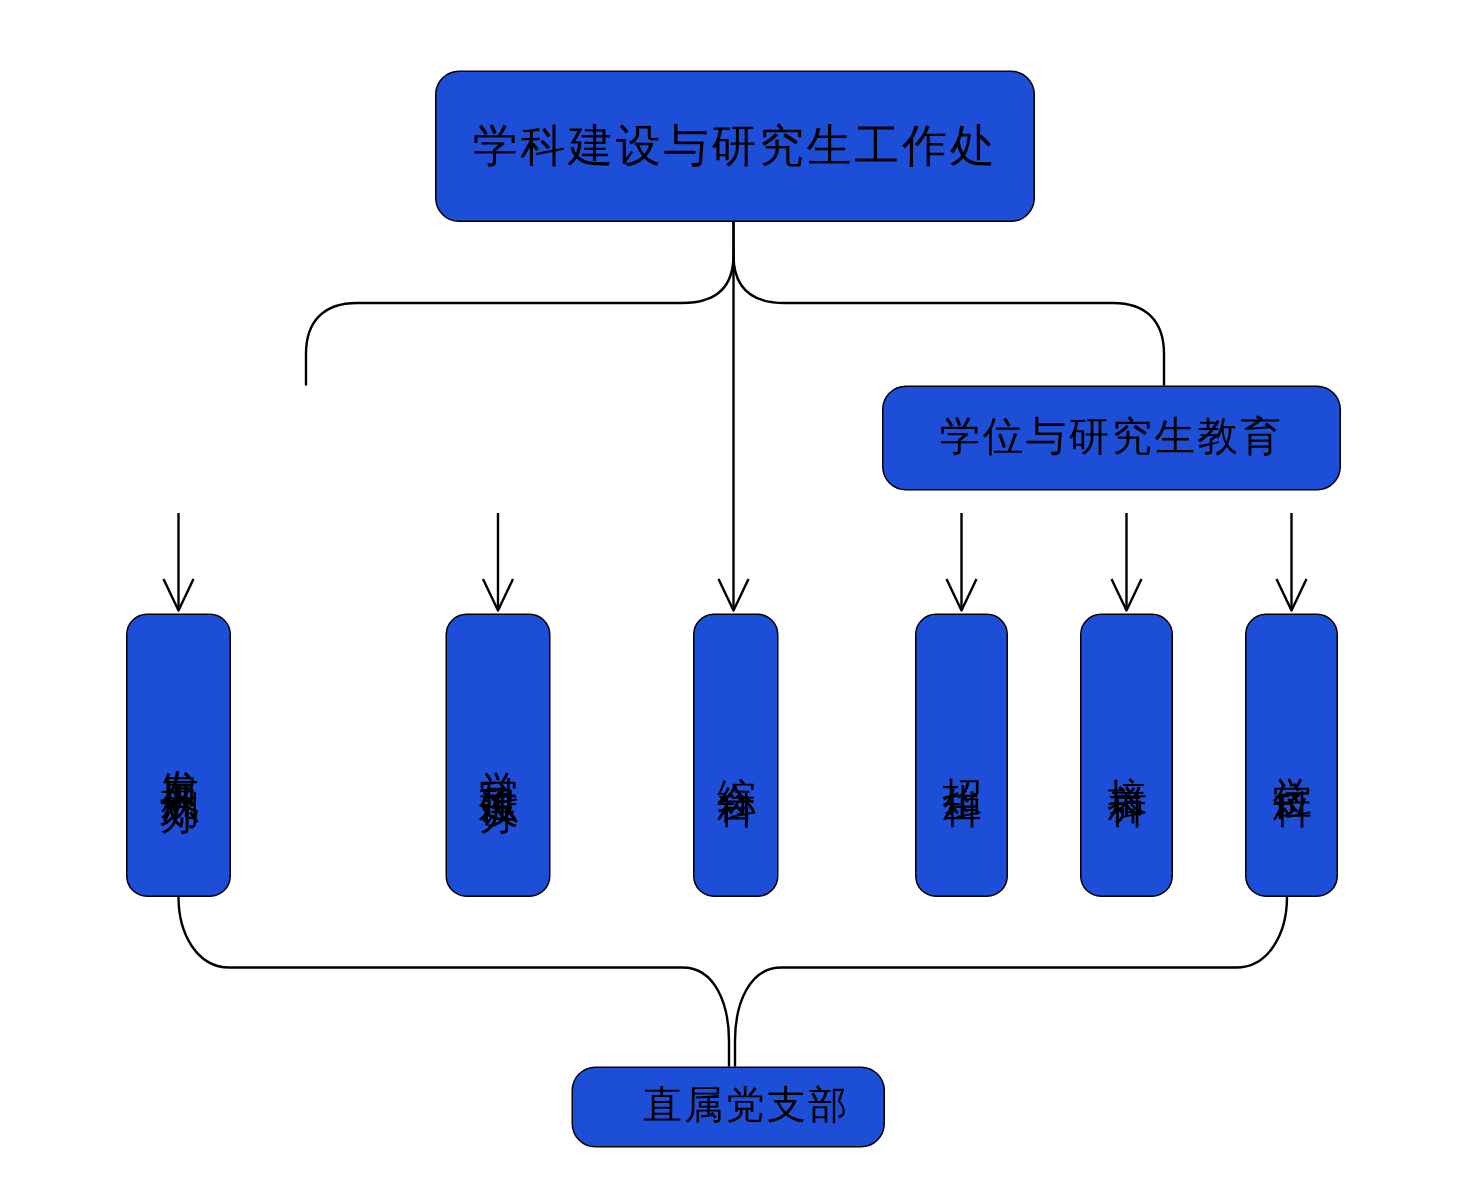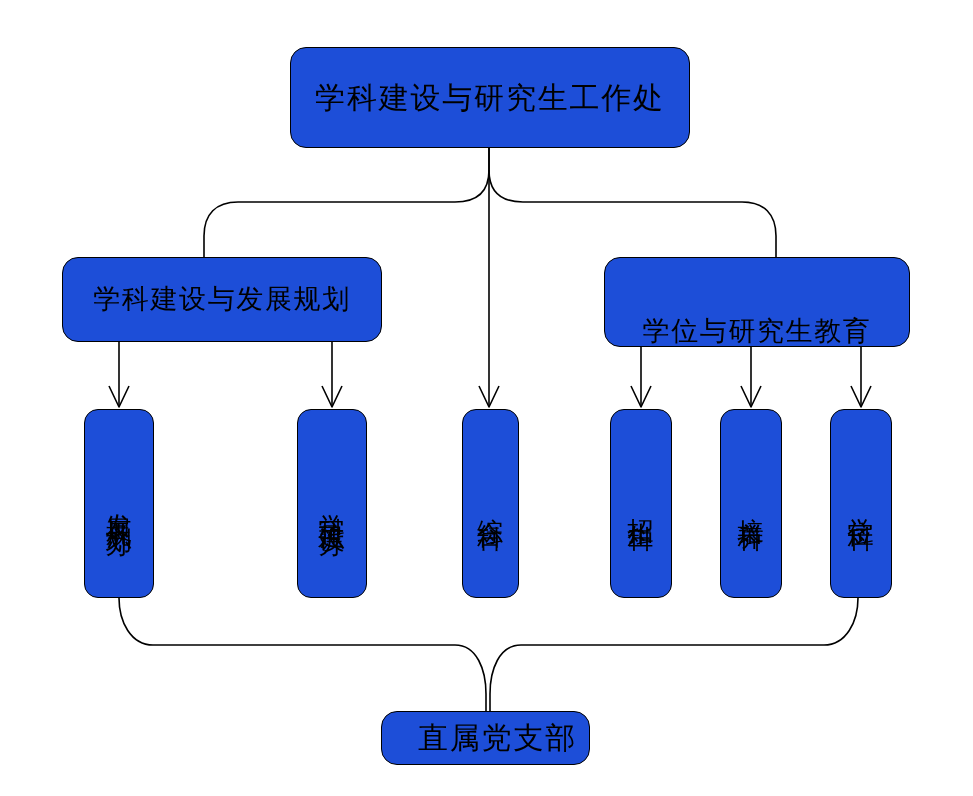--- a/index.html
+++ b/index.html
@@ -60,37 +60,37 @@
     left: 290px;  top: 47px;  width: 400px;  height: 101px;
   }
   #node-root .node-label { font-size: 30px; }
 
   #node-discipline {
     left: 62px;   top: 257px; width: 320px; height: 85px;
   }
   #node-discipline .node-label { font-size: 27px; }
 
   #node-degree {
-    left: 604px;  top: 257px; width: 306px; height: 90px; align-items: flex-end;
+    left: 588px;  top: 257px; width: 306px; height: 70px;
   }
   #node-degree .node-label { font-size: 27px; }
 
   #node-dev-plan  { left: 84px;  top: 409px; width: 70px; height: 189px; }
   #node-disc-office { left: 297px; top: 409px; width: 70px; height: 189px; }
   #node-general   { left: 462px; top: 409px; width: 57px; height: 189px; }
   #node-admission { left: 610px; top: 409px; width: 62px; height: 189px; }
   #node-training  { left: 720px; top: 409px; width: 62px; height: 189px; }
   #node-degree-sec{ left: 830px; top: 409px; width: 62px; height: 189px; }
 
   .node-tall .node-label { font-size: 26px; }
 
   #node-party {
     left: 381px;  top: 711px; width: 209px; height: 54px;
   }
-  #node-party .node-label { font-size: 30px; margin-left: 24px; }
+  #node-party .node-label { font-size: 26px; margin-left: 24px; }
 </style>
 </head>
 <body>
 
 <div id="chart-root">
 
   <svg id="connector-layer" viewBox="0 0 973 796" width="973" height="796" aria-hidden="true">
     <g fill="none" stroke="#000000" stroke-width="1.6" stroke-linecap="butt" stroke-linejoin="round">
 
       <path d="M 489 148 L 489 170"></path>
@@ -128,23 +128,20 @@
       <path d="M 858 598 C 858 622, 846 645, 824 645
                L 521 645 C 499 645, 490 670, 490 694
                L 490 711"></path>
     </g>
   </svg>
 
   <div class="node node-wide" id="node-root">
     <span class="node-label">学科建设与研究生工作处</span>
   </div>
 
-  <div class="node node-wide" id="node-discipline">
-    <span class="node-label">学科建设与发展规划</span>
-  </div>
 
   <div class="node node-wide" id="node-degree">
     <span class="node-label">学位与研究生教育</span>
   </div>
 
   <div class="node node-tall" id="node-dev-plan">
     <span class="node-label node-label-vertical">发展规划办</span>
   </div>
 
   <div class="node node-tall" id="node-disc-office">

